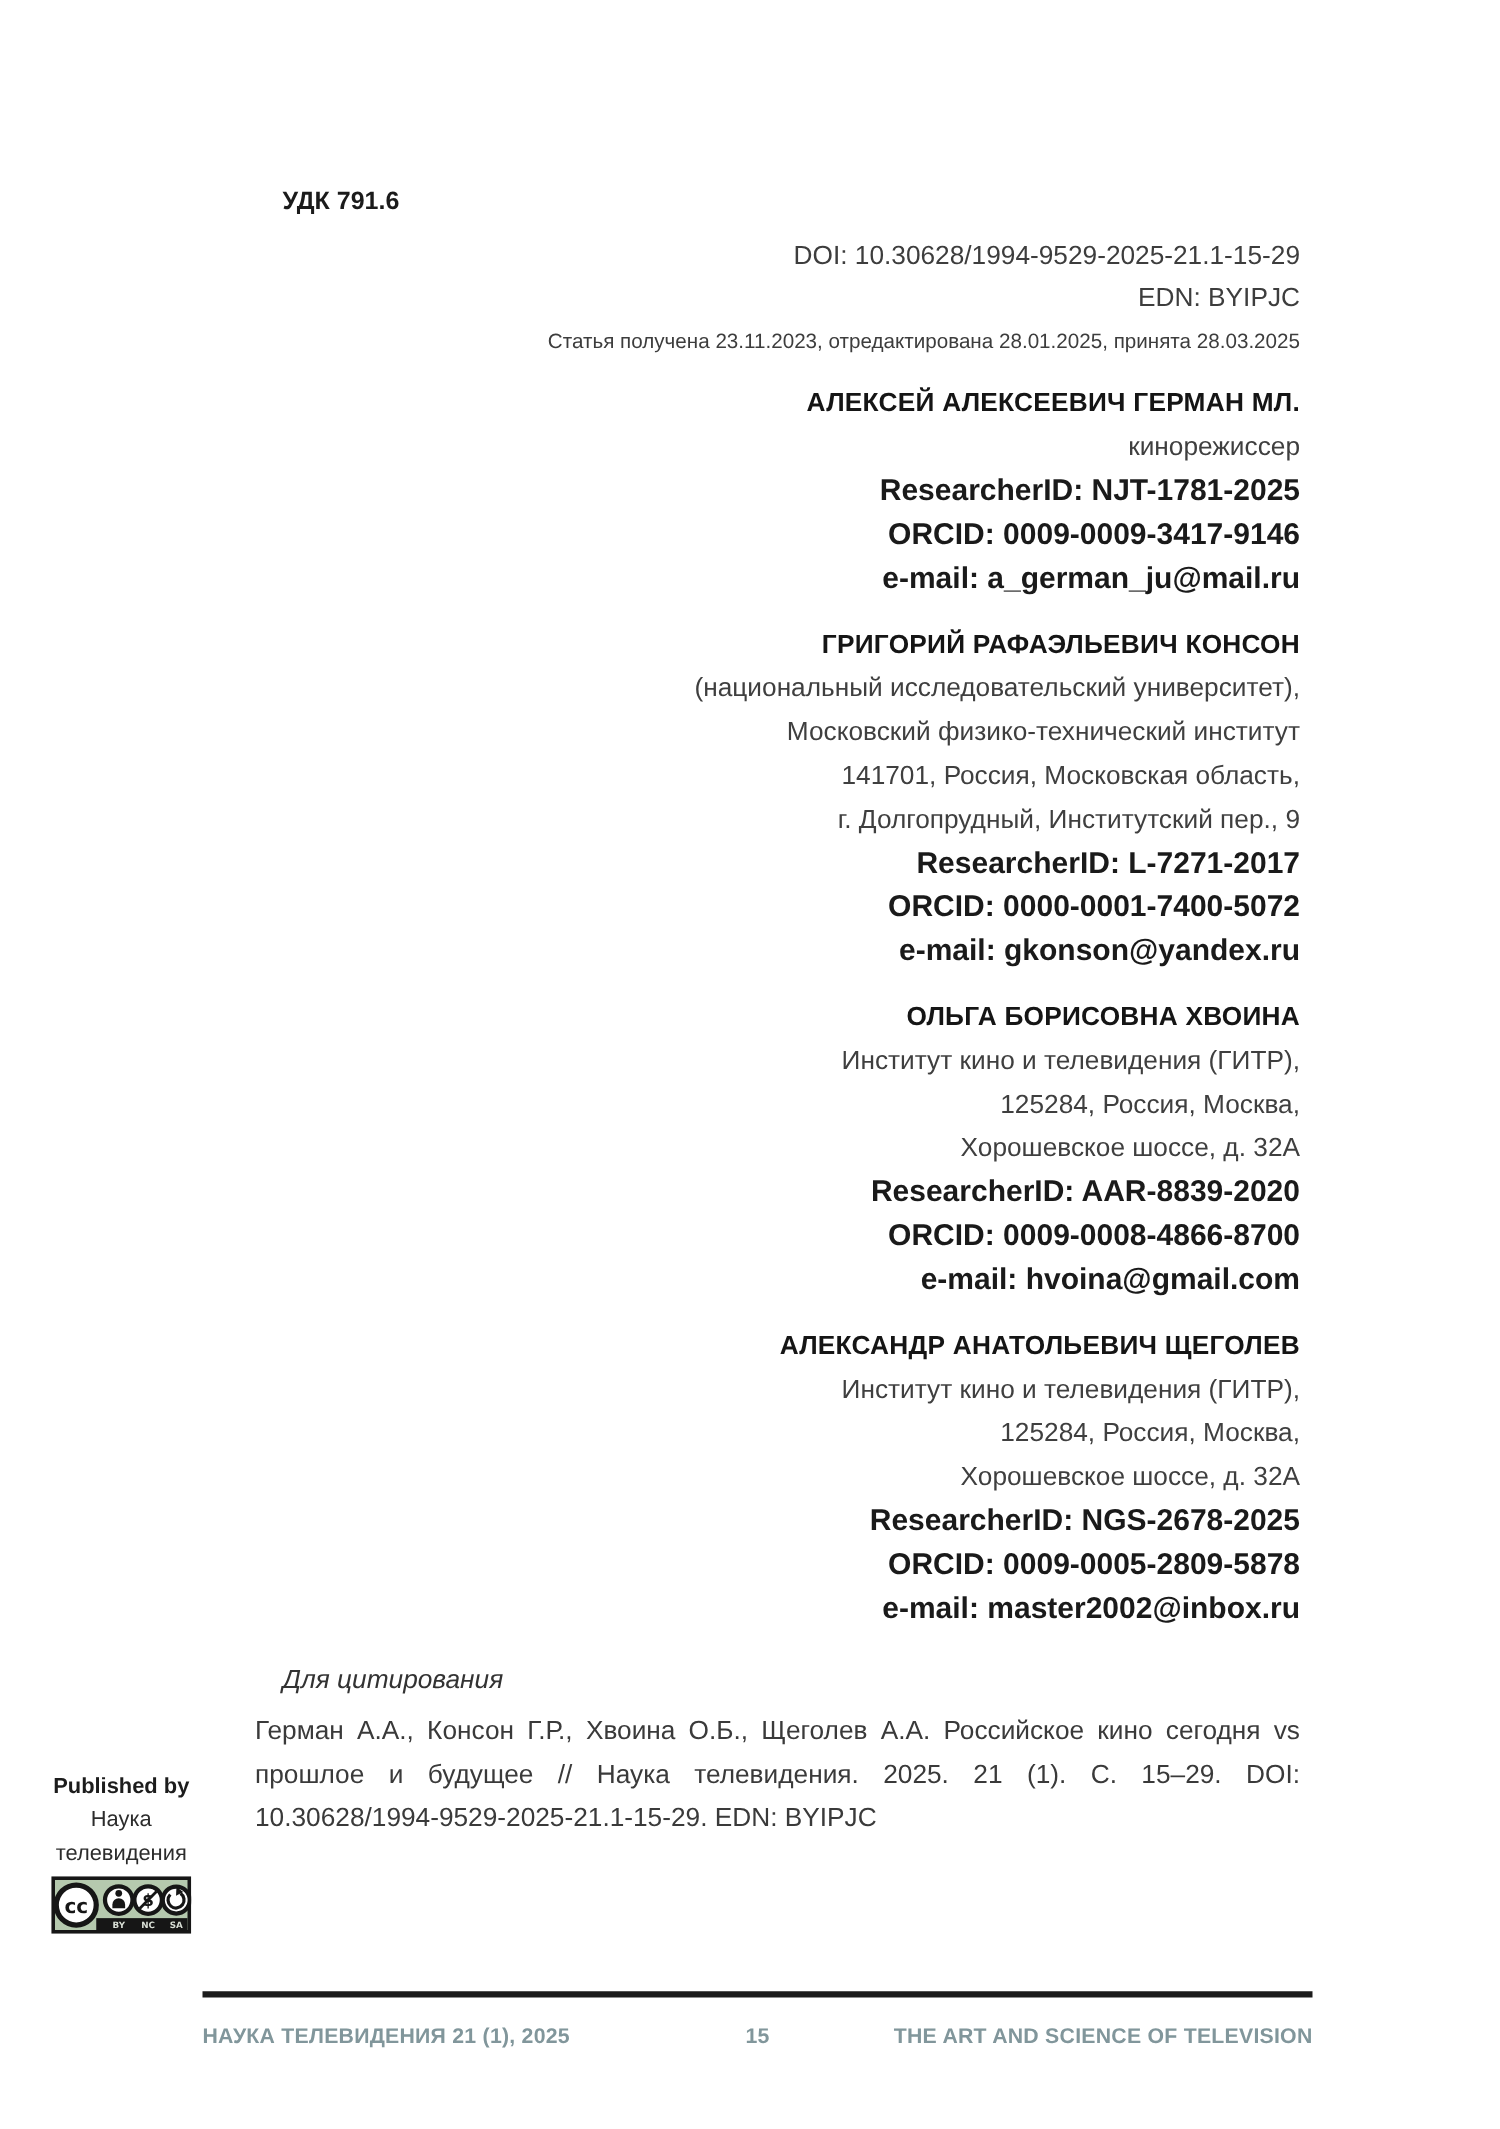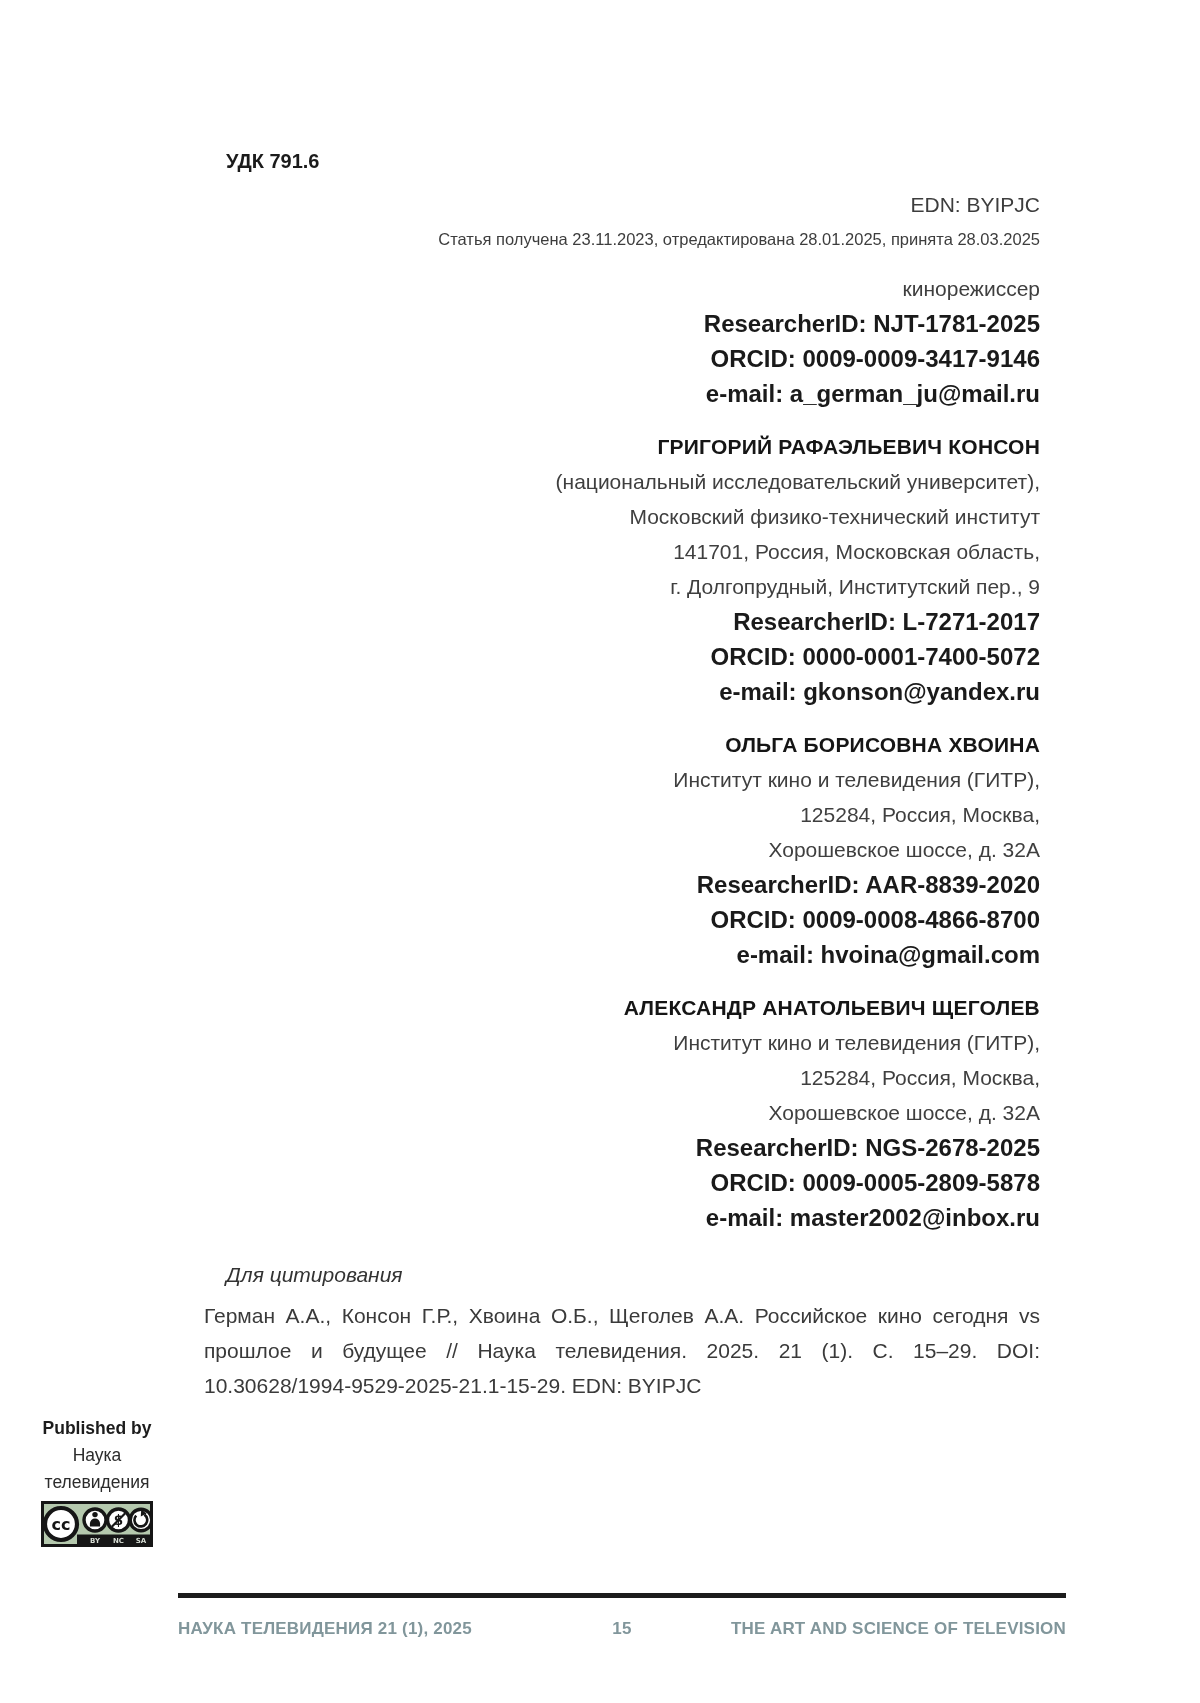--- a/index.html
+++ b/index.html
@@ -70,21 +70,21 @@
     color: #2c2c2c;
   }
   .cc-badge {
     margin-top: 5px;
     display: inline-block;
     width: 124px; height: 46px;
     line-height: 0;
   }
   .footer {
     position: absolute;
-    left: 178px; top: 1593px;
+    left: 162px; top: 1593px;
     width: 888px;
   }
   .footer-rule {
     height: 5px; background: #1c1c1c;
   }
   .footer-row {
     margin-top: 21px;
     display: flex; align-items: baseline;
     font-size: 17px; font-weight: bold;
     color: #81969b;
@@ -95,25 +95,27 @@
   .footer-right { flex: 1; text-align: right; }
 </style>
 </head>
 <body>
 
 <div class="doc-column">
 
   <div class="udc">УДК 791.6</div>
 
   <div class="meta-right">
+    <div class="doi-line">DOI: 10.30628/1994-9529-2025-21.1-15-29</div>
     <div class="edn-line">EDN: BYIPJC</div>
     <div class="received-line">Статья получена 23.11.2023, отредактирована 28.01.2025, принята 28.03.2025</div>
   </div>
 
   <div class="author-block">
+    <div class="author-name">АЛЕКСЕЙ АЛЕКСЕЕВИЧ ГЕРМАН МЛ.</div>
     <div class="aff-line">кинорежиссер</div>
     <div class="id-line">ResearcherID: NJT-1781-2025</div>
     <div class="id-line">ORCID: 0009-0009-3417-9146</div>
     <div class="id-line">e-mail: a_german_ju@mail.ru</div>
   </div>
 
   <div class="author-block">
     <div class="author-name">ГРИГОРИЙ РАФАЭЛЬЕВИЧ КОНСОН</div>
     <div class="aff-line">(национальный исследовательский университет),</div>
     <div class="aff-line">Московский физико-технический институт</div>

